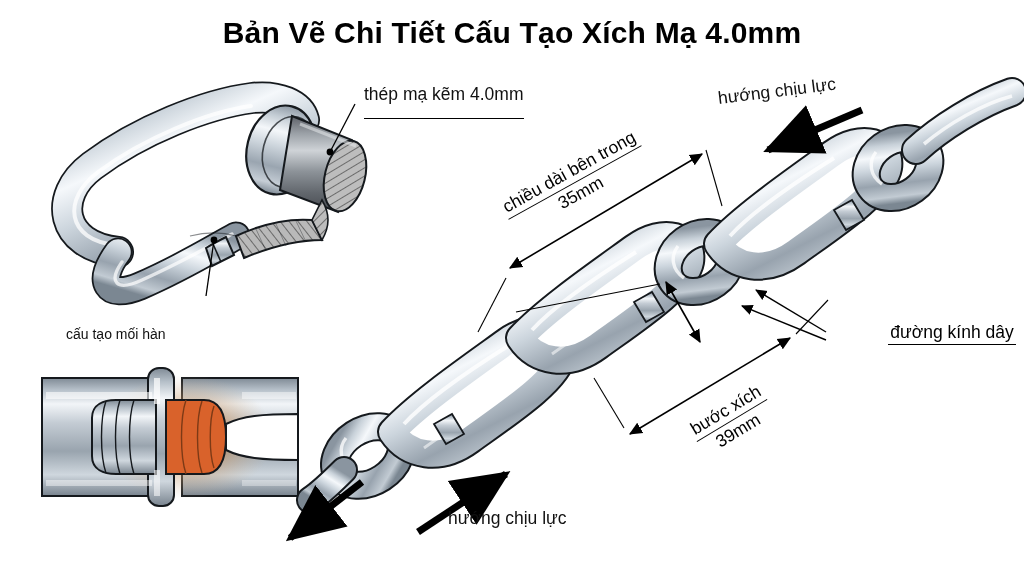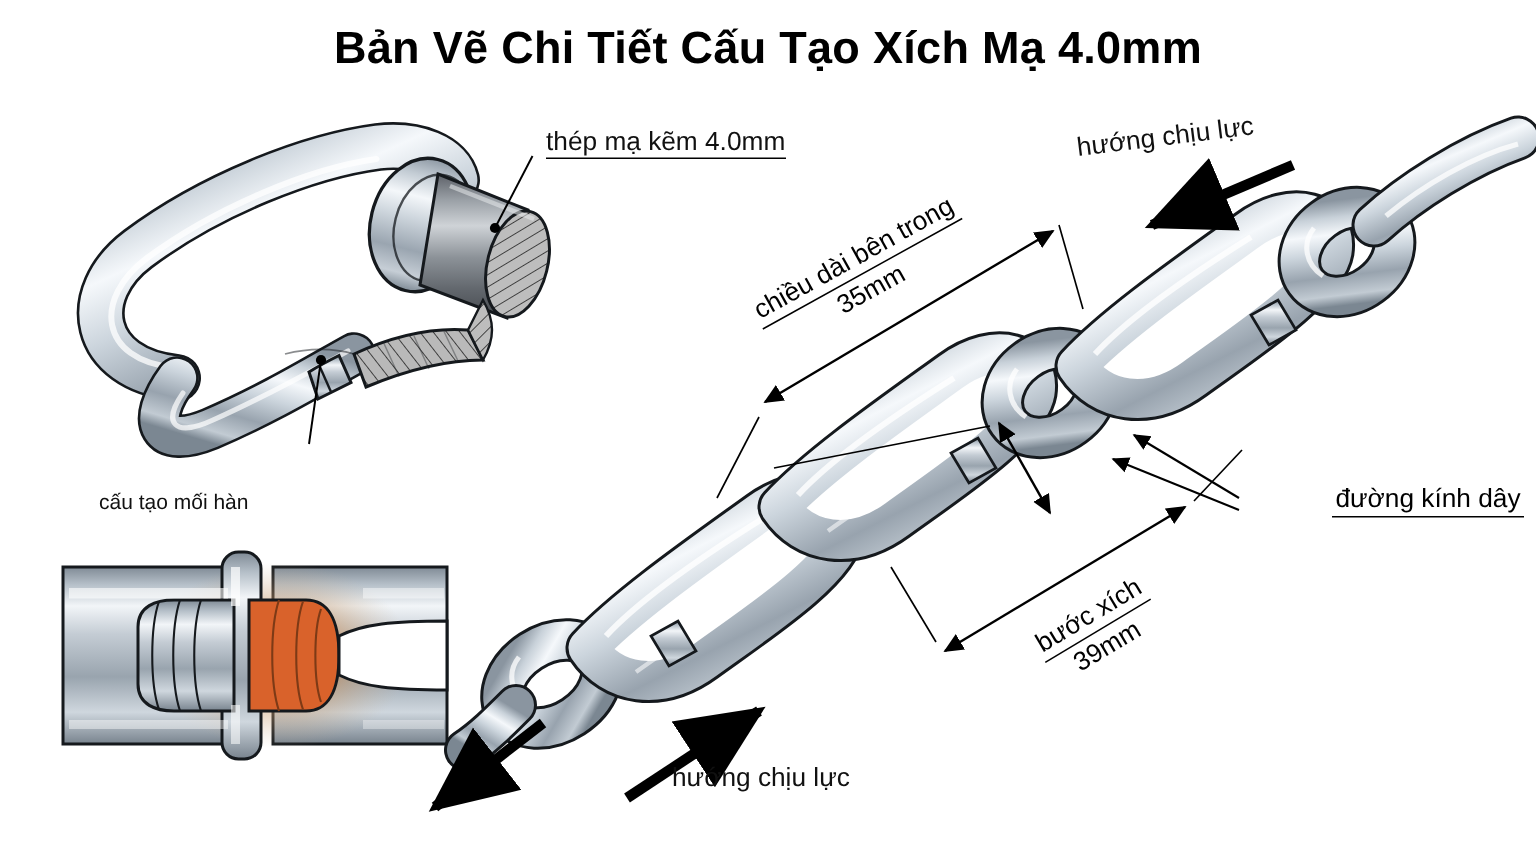--- a/index.html
+++ b/index.html
@@ -12,21 +12,21 @@
     color:#000;
   }
   #title{
     position:absolute;left:0;top:16px;width:1024px;
     text-align:center;
     font-size:30px;font-weight:bold;
     letter-spacing:.2px;
     color:#000;
   }
   .lbl{position:absolute;font-size:17.5px;color:#111;white-space:nowrap;line-height:1.15;}
-  .lbl.ul{border-bottom:1.6px solid #000;padding-bottom:1px;}
+  .lbl.ul{border-bottom:1.6px solid #000;padding-bottom:14px;}
   .two-line{position:absolute;text-align:center;white-space:nowrap;font-size:17.5px;line-height:1.2;}
   .two-line .l1{border-bottom:1.6px solid #000;display:inline-block;padding:0 2px 1px 2px;}
   .two-line .l2{display:block;margin-top:1px;}
   #art{position:absolute;left:0;top:0;}
 </style>
 </head>
 <body>
 
 <div id="stage">
 

